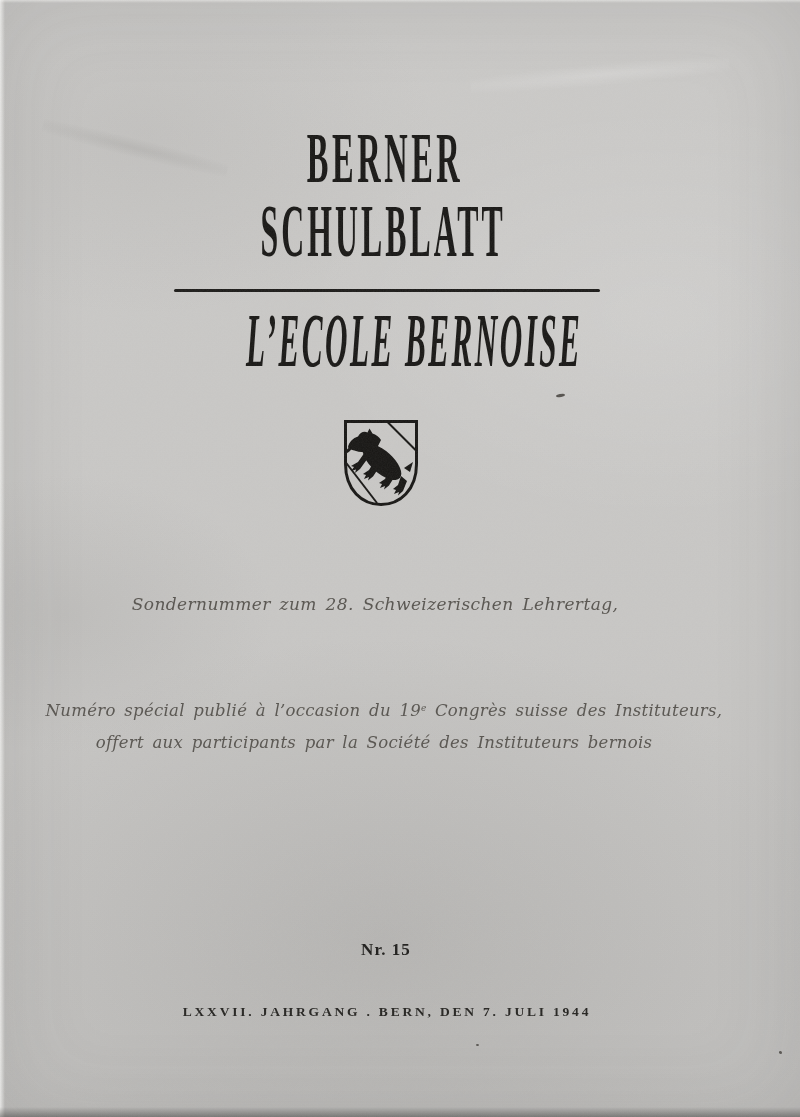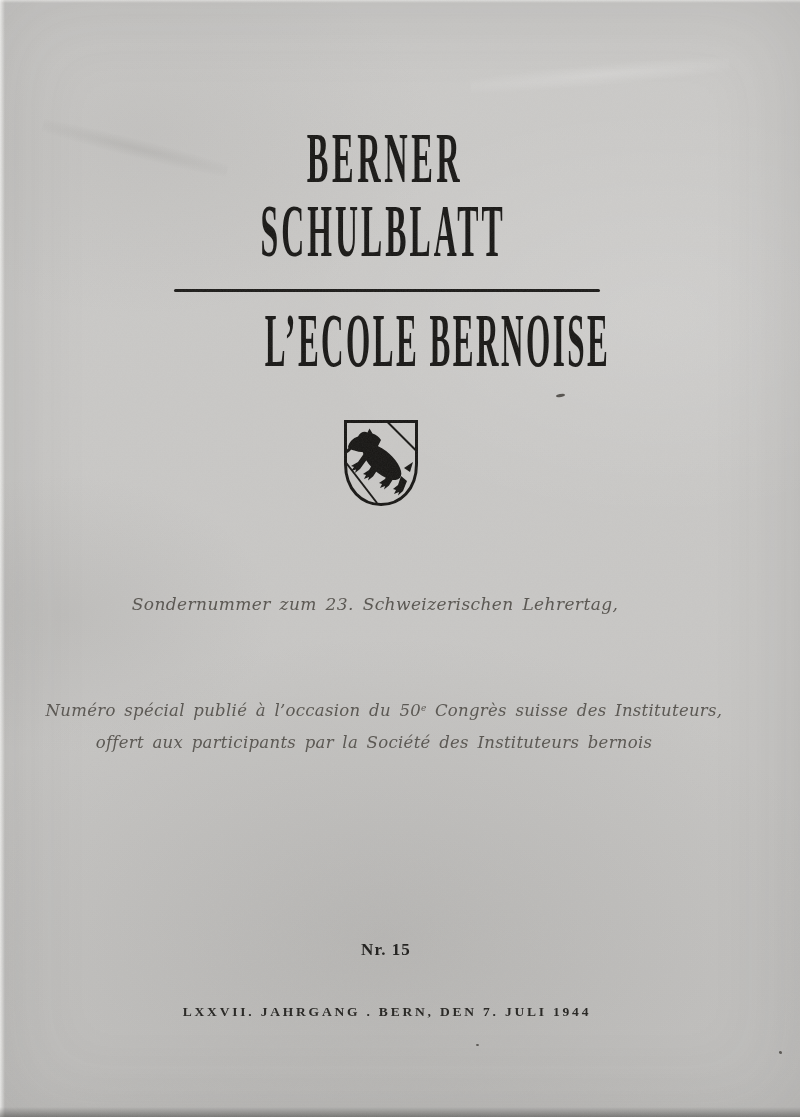--- a/index.html
+++ b/index.html
@@ -19,21 +19,21 @@
   }
   .abs{position:absolute;text-align:center;line-height:1;}
   
   .cond{display:inline-block;transform-origin:50% 55%;white-space:pre;font-weight:700;color:#171614;}
   #title1 .cond{font-size:72px;letter-spacing:8px;transform:scaleX(.45);}
   #title2 .cond{font-size:74px;letter-spacing:7px;transform:scaleX(.43);}
   #subtitle .cond{font-size:76px;letter-spacing:6px;transform:scaleX(.41);}
   #title1{top:122px;left:0;width:770px;}
   #title2{top:194px;left:0;width:766px;}
   #rule{position:absolute;top:289px;left:174px;width:426px;height:3px;background:#1b1a18;border-radius:2px;}
-  #subtitle{top:302px;left:16px;width:724px;}
+  #subtitle{top:302px;left:4px;width:724px;font-style:italic;}
   #shield{position:absolute;top:418px;left:341px;width:80px;height:90px;}
   
   .script{font-family:"DejaVu Serif", serif;font-style:italic;color:#57544f;line-height:1.25;}
   .de{font-size:17px;letter-spacing:.4px;word-spacing:3px;}
   .fr{font-size:16.5px;letter-spacing:.3px;word-spacing:3px;}
   #de1{top:594px;left:0;width:750px;}
   #de2{top:627px;left:0;width:706px;}
   #fr1{top:701px;left:0;width:768px;}
   #fr2{top:733px;left:0;width:748px;text-align:center;}
   .fr sup{font-size:.55em;vertical-align:.55em;letter-spacing:0;}
@@ -84,23 +84,23 @@
       <path d="M7,29 C8,24 12,20 17,18.5 C19,14.5 23,12.5 26.5,14.5 L28.5,10.5 L31.5,15.5 C35,16.5 38,19 40,22 L34,34 C27,35 20,34.5 15,33 C11,32 7.5,31 7,29 Z"></path>
       <path d="M7.5,30 C5.5,31.5 4.5,33.5 5.5,35.5 C7.5,34.5 9.5,32.5 10.5,31 Z"></path>
       <path d="M63,50 L72,44 L69,54 Z"></path>
       <path d="M24,34 L17,44 L10,48 L13,49 L10,53 L15,51.5 L14,55 L19,51 L27,40 Z"></path>
       <path d="M34,42 L28,52 L22,56 L25,57 L23,61 L28,59 L27,62.5 L32,58.5 L39,48 Z"></path>
       <path d="M49,52 L44,61 L38,65 L41,66 L39,70 L44,68 L43,71.5 L48,67.5 L54,58 Z"></path>
       <path d="M60,58 L57,67 L52,71 L55,72 L53,76 L58,74 L57,77.5 L62,73 L66,63 Z"></path>
     </g>
   </svg>
 
-  <div id="de1" class="abs script de">Sondernummer zum 23. Schweizerischen Lehrertag,</div>
+  <div id="de1" class="abs script de">Sondernummer zum 28. Schweizerischen Lehrertag,</div>
 
-  <div id="fr1" class="abs script fr"><span>Numéro spécial publié à l’occasion du 50</span><sup>e</sup><span> Congrès suisse des Instituteurs,</span></div>
+  <div id="fr1" class="abs script fr"><span>Numéro spécial publié à l’occasion du 19</span><sup>e</sup><span> Congrès suisse des Instituteurs,</span></div>
   <div id="fr2" class="abs script fr">offert aux participants par la Société des Instituteurs bernois</div>
 
   <div id="issue-number" class="abs">Nr. 15</div>
   <div id="edition" class="abs">LXXVII. JAHRGANG . BERN, DEN 7. JULI 1944</div>
 
   <div id="speck1" class="speck"></div>
   <div id="speck2" class="speck"></div>
   <div id="speck3" class="speck"></div>
 
   <div class="edge-left"></div>

